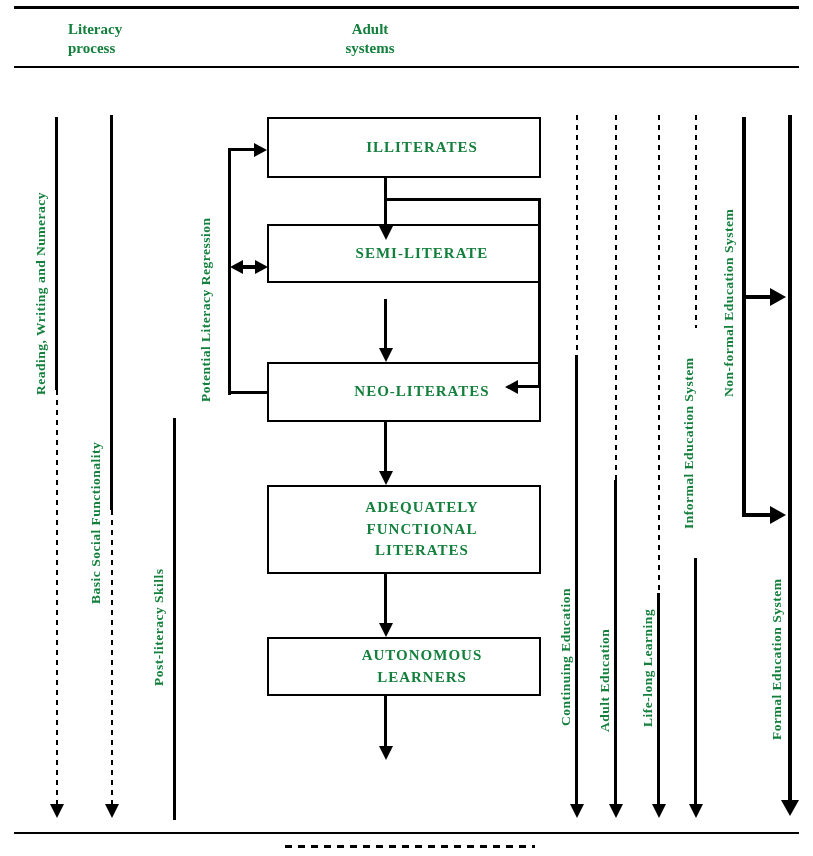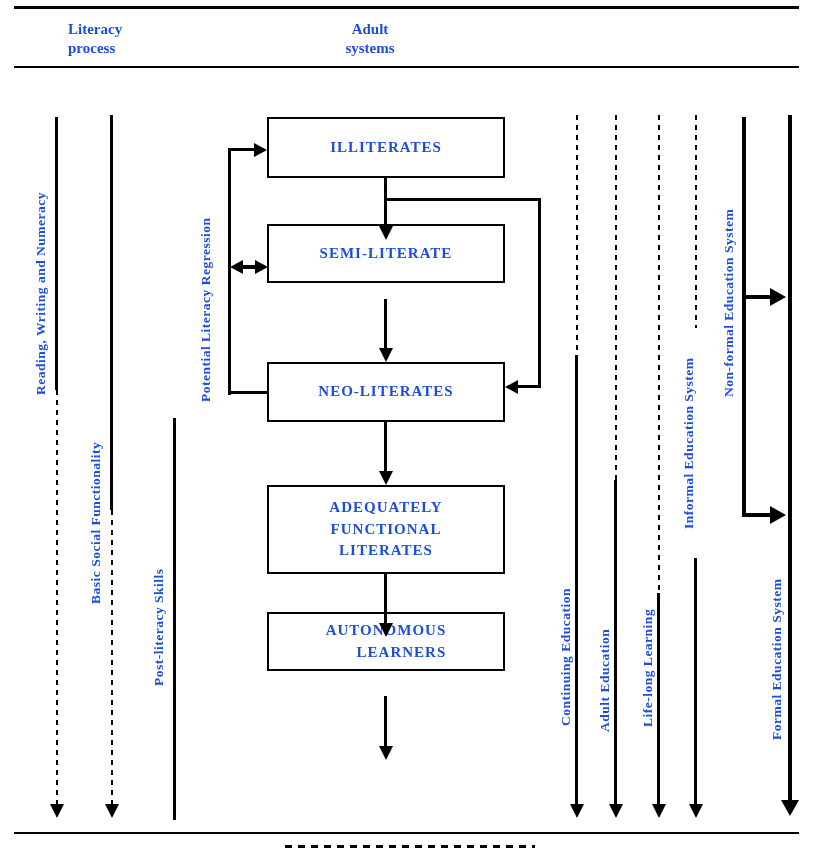--- a/index.html
+++ b/index.html
@@ -1,42 +1,42 @@
 <!DOCTYPE html>
 <html><head>
 <meta charset="utf-8">
 <style>
   html,body{margin:0;padding:0;background:#fff;}
   #diagram{
     position:relative;
     width:813px;height:856px;
     background:#fff;
     font-family:"Liberation Serif","DejaVu Serif",serif;
-    color:#1d4ed8;
+    color:#15803d;
     overflow:hidden;
   }
   .rule{position:absolute;background:#000;}
   .hline{position:absolute;background:#000;}
   .vline{position:absolute;background:#000;}
   .vdash{position:absolute;width:2px;
     background:repeating-linear-gradient(to bottom,#000 0 5px,transparent 5px 10px);}
   .hdash{position:absolute;height:3px;
     background:repeating-linear-gradient(to right,#000 0 7px,transparent 7px 13px);}
   .tri-down{position:absolute;width:0;height:0;
     border-left:7px solid transparent;border-right:7px solid transparent;border-top:14px solid #000;}
   .tri-right{position:absolute;width:0;height:0;
     border-top:7px solid transparent;border-bottom:7px solid transparent;border-left:13px solid #000;}
   .tri-left{position:absolute;width:0;height:0;
     border-top:7px solid transparent;border-bottom:7px solid transparent;border-right:13px solid #000;}
   .tri-right.big{border-top-width:9px;border-bottom-width:9px;border-left-width:16px;}
   .tri-down.big{border-left-width:9px;border-right-width:9px;border-top-width:16px;}
   .colhead{position:absolute;font-weight:700;font-size:15px;line-height:19px;white-space:pre-line;}
   .fbox{position:absolute;left:267px;width:234px;border:2px solid #000;background:#fff;
     display:flex;align-items:center;justify-content:center;text-align:center;
-    font-weight:700;font-size:15px;letter-spacing:1px;line-height:1.45;white-space:pre-line;}
+    font-weight:700;font-size:15px;letter-spacing:1px;line-height:1.45;white-space:pre-line;padding-left:36px;}
   .vlabel{position:absolute;writing-mode:vertical-rl;transform:rotate(180deg);
     font-weight:700;font-size:13.5px;letter-spacing:.5px;white-space:nowrap;text-align:center;}
 </style>
 </head>
 <body>
 
 <div id="diagram">
 
   <div class="rule" style="left:14px;top:6px;width:785px;height:3px;"></div>
   <div class="rule" style="left:14px;top:66px;width:785px;height:2px;"></div>
@@ -66,21 +66,21 @@
     <div class="vline" style="left:173px;top:418px;width:3px;height:402px;"></div>
     <div class="vlabel" style="left:151px;top:548px;height:158px;">Post-literacy Skills</div>
   </div>
 
   <div class="fbox" style="top:117px;height:57px;">ILLITERATES</div>
   <div class="fbox" style="top:224px;height:55px;">SEMI-LITERATE</div>
   <div class="fbox" style="top:362px;height:56px;">NEO-LITERATES</div>
   <div class="fbox" style="top:485px;height:85px;">ADEQUATELY
 FUNCTIONAL
 LITERATES</div>
-  <div class="fbox" style="top:612px;height:55px;text-align:right;">AUTONOMOUS
+  <div class="fbox" style="top:637px;height:55px;">AUTONOMOUS
 LEARNERS</div>
 
   <div>
     <div class="vline" style="left:384px;top:178px;width:3px;height:50px;"></div>
     <div class="tri-down" style="left:379px;top:226px;"></div>
   </div>
   <div>
     <div class="vline" style="left:384px;top:299px;width:3px;height:50px;"></div>
     <div class="tri-down" style="left:379px;top:348px;"></div>
   </div>

